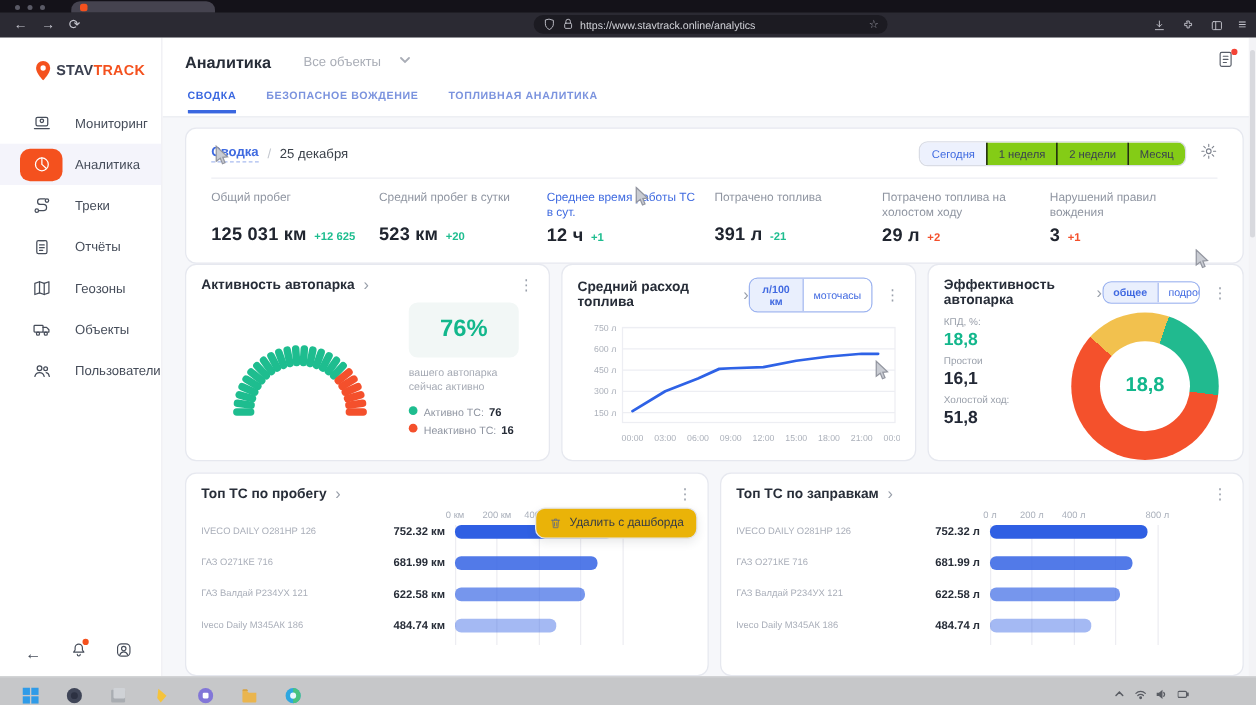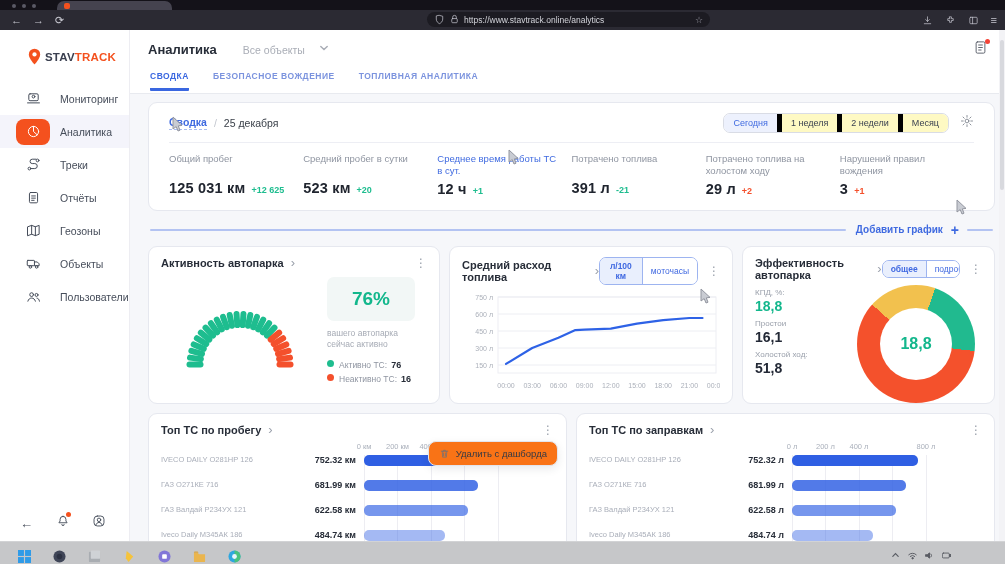--- a/index.html
+++ b/index.html
@@ -61,21 +61,21 @@
 
 
 .card{background:#fff;border:1px solid #e6e8ef;border-radius:9px}
 .sumcard{padding:10px 20px 13px}
 .sum-row1{display:flex;align-items:center}
 .bc-link{font-size:10.5px;font-weight:bold;color:#3f6ae0;border-bottom:1px dashed #a9bcf0;padding-bottom:1px;cursor:pointer}
 .bc-sep{font-size:10.5px;color:#c2c6ce;margin:0 7px}
 .bc-date{font-size:10.5px;color:#3a4049}
 .sp{flex:1}
 .periods{display:flex;border:1px solid #d9dce5;border-radius:7px;overflow:hidden}
-.pbtn{font-size:9px;padding:4px 9px;background:#fef9c3;color:#3a4150;border:none;border-left:5px solid #000000;cursor:pointer;font-family:inherit}
+.pbtn{font-size:9px;padding:4px 9px;background:#84cc16;color:#3a4150;border:none;border-left:1px solid #000000;cursor:pointer;font-family:inherit}
 .pbtn:first-child{border-left:none}
 .pbtn.active{background:#edf1fd;color:#3f6ae0}
 .gear{margin-left:11px}
 .gear svg{width:14px;height:14px;stroke:#7d828d;fill:none;stroke-width:1.5;stroke-linecap:round}
 .sum-div{border-top:1px solid #edeef4;margin:9px 0 10px}
 .statsrow{display:flex}
 .stcol{flex:1;padding-right:12px}
 .st-label{font-size:9.5px;line-height:1.3;color:#8f95a1;min-height:24px}
 .st-label.link{color:#3f6ae0}
 .st-valrow{margin-top:3px;display:flex;align-items:baseline}
@@ -135,21 +135,21 @@
 .ticklab{position:absolute;top:2px;transform:translateX(-50%);font-size:7.5px;color:#aab0bb;white-space:nowrap}
 .gridlayer{position:absolute;left:203px;right:10px;top:15px;bottom:4px}
 .gline{position:absolute;top:0;bottom:0;width:1px;background:#ededf2}
 .brow{display:flex;align-items:flex-start;height:25px;position:relative}
 .bname{width:148px;font-size:7.5px;color:#a9aeb9;white-space:nowrap;overflow:hidden}
 .bval{width:55px;text-align:right;font-size:9px;font-weight:bold;color:#272d38;padding-right:8px;white-space:nowrap}
 .bzone{flex:1;position:relative;height:11px;margin-right:10px}
 .bbar{position:absolute;left:0;top:0;height:11px;border-radius:5px}
 
 
-.ctx-menu{position:absolute;right:8px;top:27px;display:flex;align-items:flex-end;gap:6px;background:#f97316;border:1px solid #e3e5ec;border-radius:8px;padding:6px 10px;box-shadow:0 3px 8px rgba(40,45,60,.10);z-index:5}
+.ctx-menu{position:absolute;right:8px;top:27px;display:flex;align-items:flex-end;gap:6px;background:#eab308;border:1px solid #e3e5ec;border-radius:8px;padding:6px 10px;box-shadow:0 3px 8px rgba(40,45,60,.10);z-index:5}
 .ctx-menu svg{width:11px;height:11px;stroke:#6a707b;fill:none;stroke-width:1.6;stroke-linecap:round}
 .ctx-label{font-size:9.5px;color:#343a45;white-space:nowrap}
 
 
 .cursor{position:absolute;z-index:30;pointer-events:none}
 
 
 .pg-scroll{position:absolute;right:0;top:30px;bottom:23px;width:6px;background:#f3f3f6;z-index:20}
 .pg-thumb{position:absolute;left:1px;top:10px;width:4px;height:150px;border-radius:2px;background:#d8d9de}
 
@@ -397,26 +397,20 @@
               <div class="stcol">
                 <div class="st-label">Нарушений правил вождения</div>
                 <div class="st-valrow">
                   <span class="st-val">3</span>
                   <span class="st-delta r">+1</span>
                 </div>
               </div>
             </div>
         </div>
 
-        <div class="addrow">
-          <div class="add-line l"></div>
-          <span class="add-label">Добавить график</span>
-          <span class="add-plus">+</span>
-          <div class="add-line r"></div>
-        </div>
 
         <div class="cards1">
           <div class="card">
             <div class="cardh">
               <span class="ctitle">Активность автопарка</span>
               <span class="chev">›</span>
               <span class="sp"></span>
               <span class="kebab">⋮</span>
             </div>
             <div class="fa-body">

